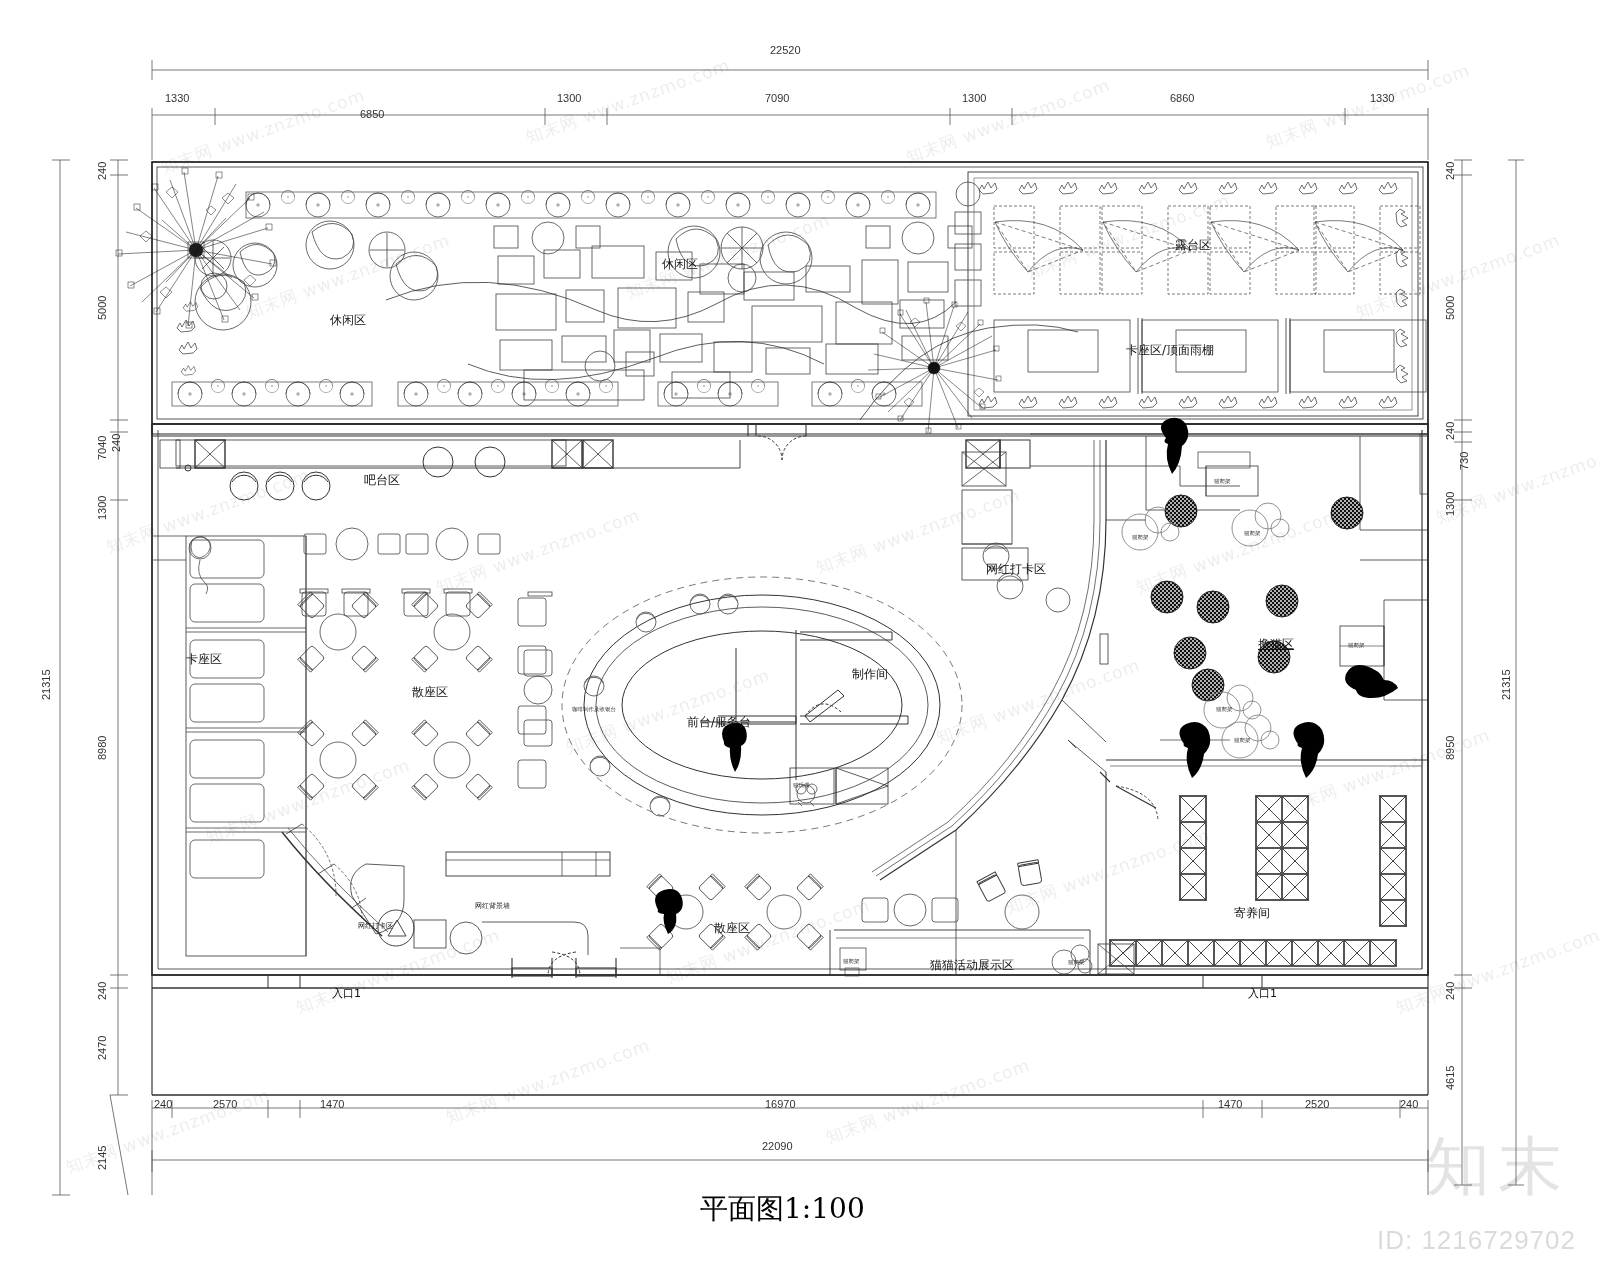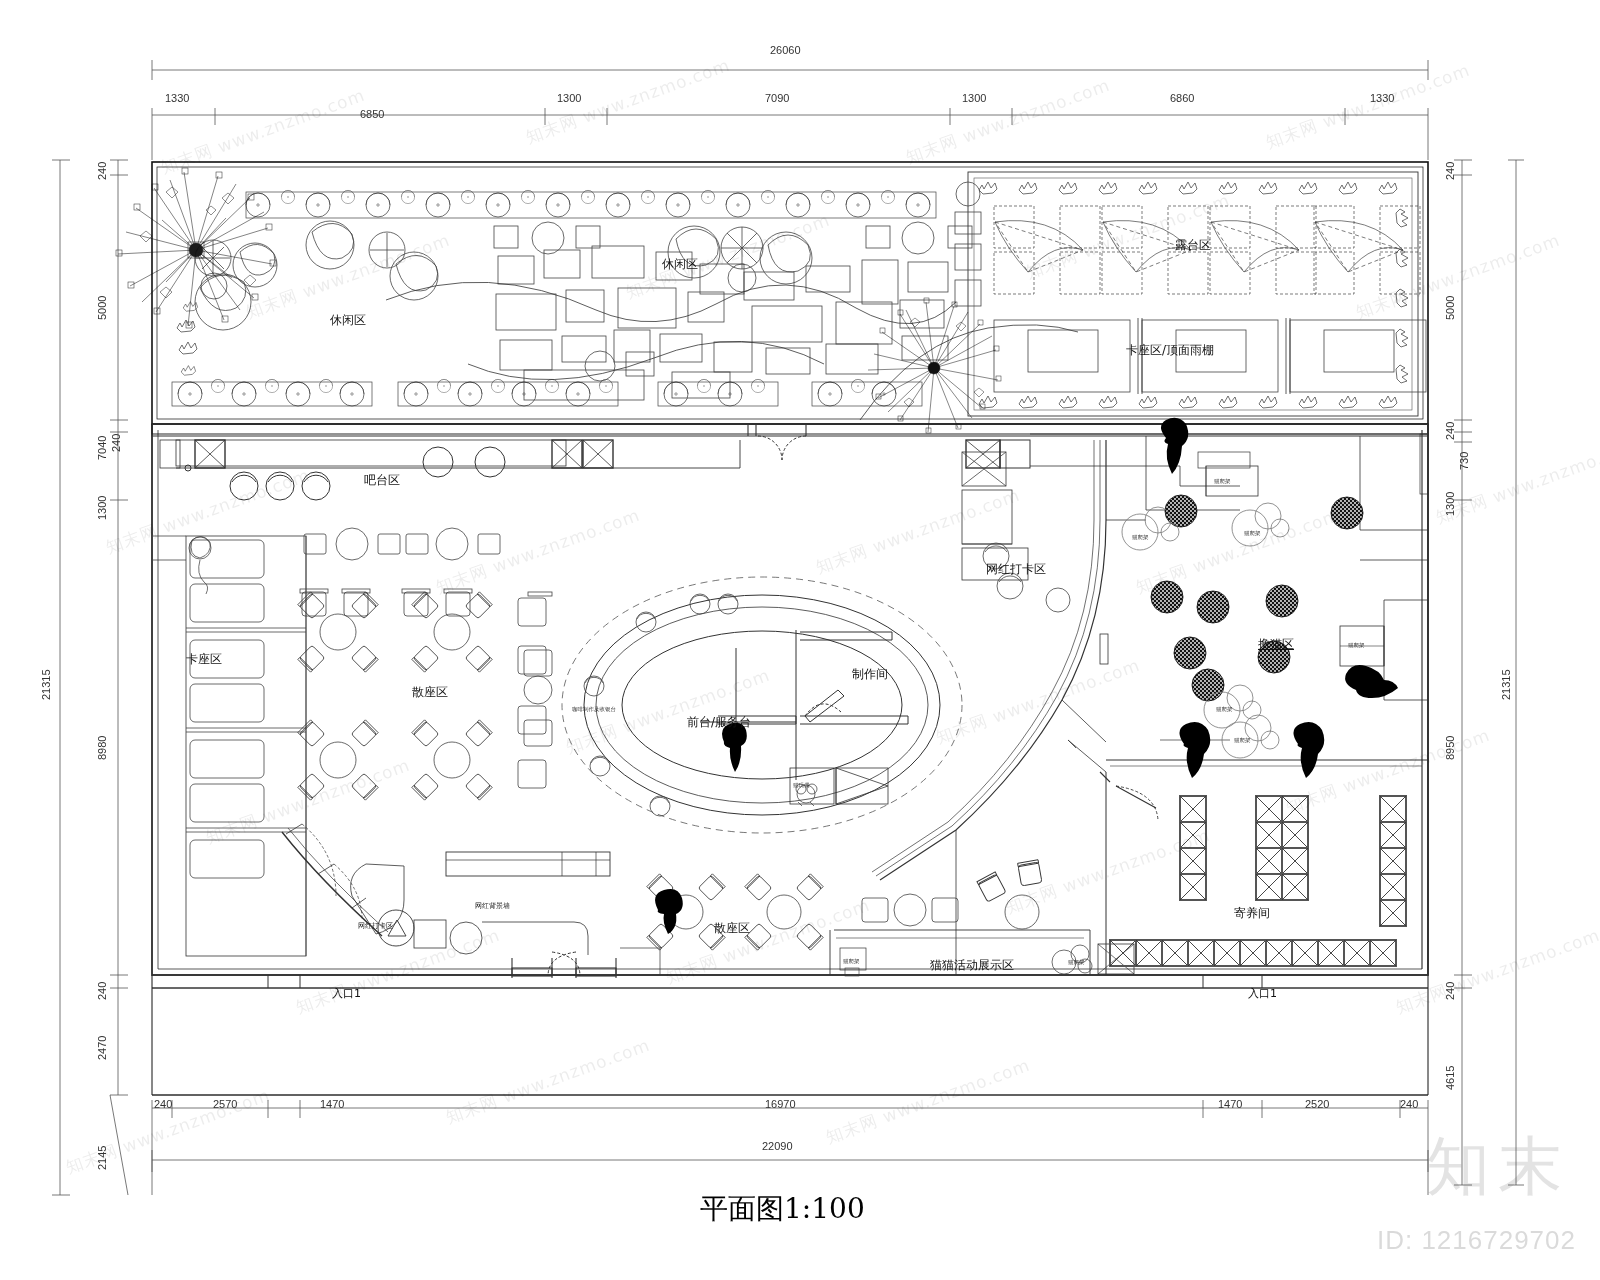--- a/index.html
+++ b/index.html
@@ -1120,21 +1120,21 @@
       <path d="M152,1095 L1428,1095" stroke-width="0.9"></path>
     </g>
 
     <g stroke="#333" fill="none">
       <path d="M1428,424 L1428,975" stroke-width="1.4"></path>
       <path d="M1422,430 L1422,969" stroke-width="0.6"></path>
     </g>
   </svg>
 
   <div>
-    <div class="dim" style="left:770px;top:44px;">26060</div>
+    <div class="dim" style="left:770px;top:44px;">22520</div>
     <div class="dim" style="left:165px;top:92px;">1330</div>
     <div class="dim" style="left:360px;top:108px;">6850</div>
     <div class="dim" style="left:557px;top:92px;">1300</div>
     <div class="dim" style="left:765px;top:92px;">7090</div>
     <div class="dim" style="left:962px;top:92px;">1300</div>
     <div class="dim" style="left:1170px;top:92px;">6860</div>
     <div class="dim" style="left:1370px;top:92px;">1330</div>
 
     <div class="dim" style="left:154px;top:1098px;">240</div>
     <div class="dim" style="left:213px;top:1098px;">2570</div>

